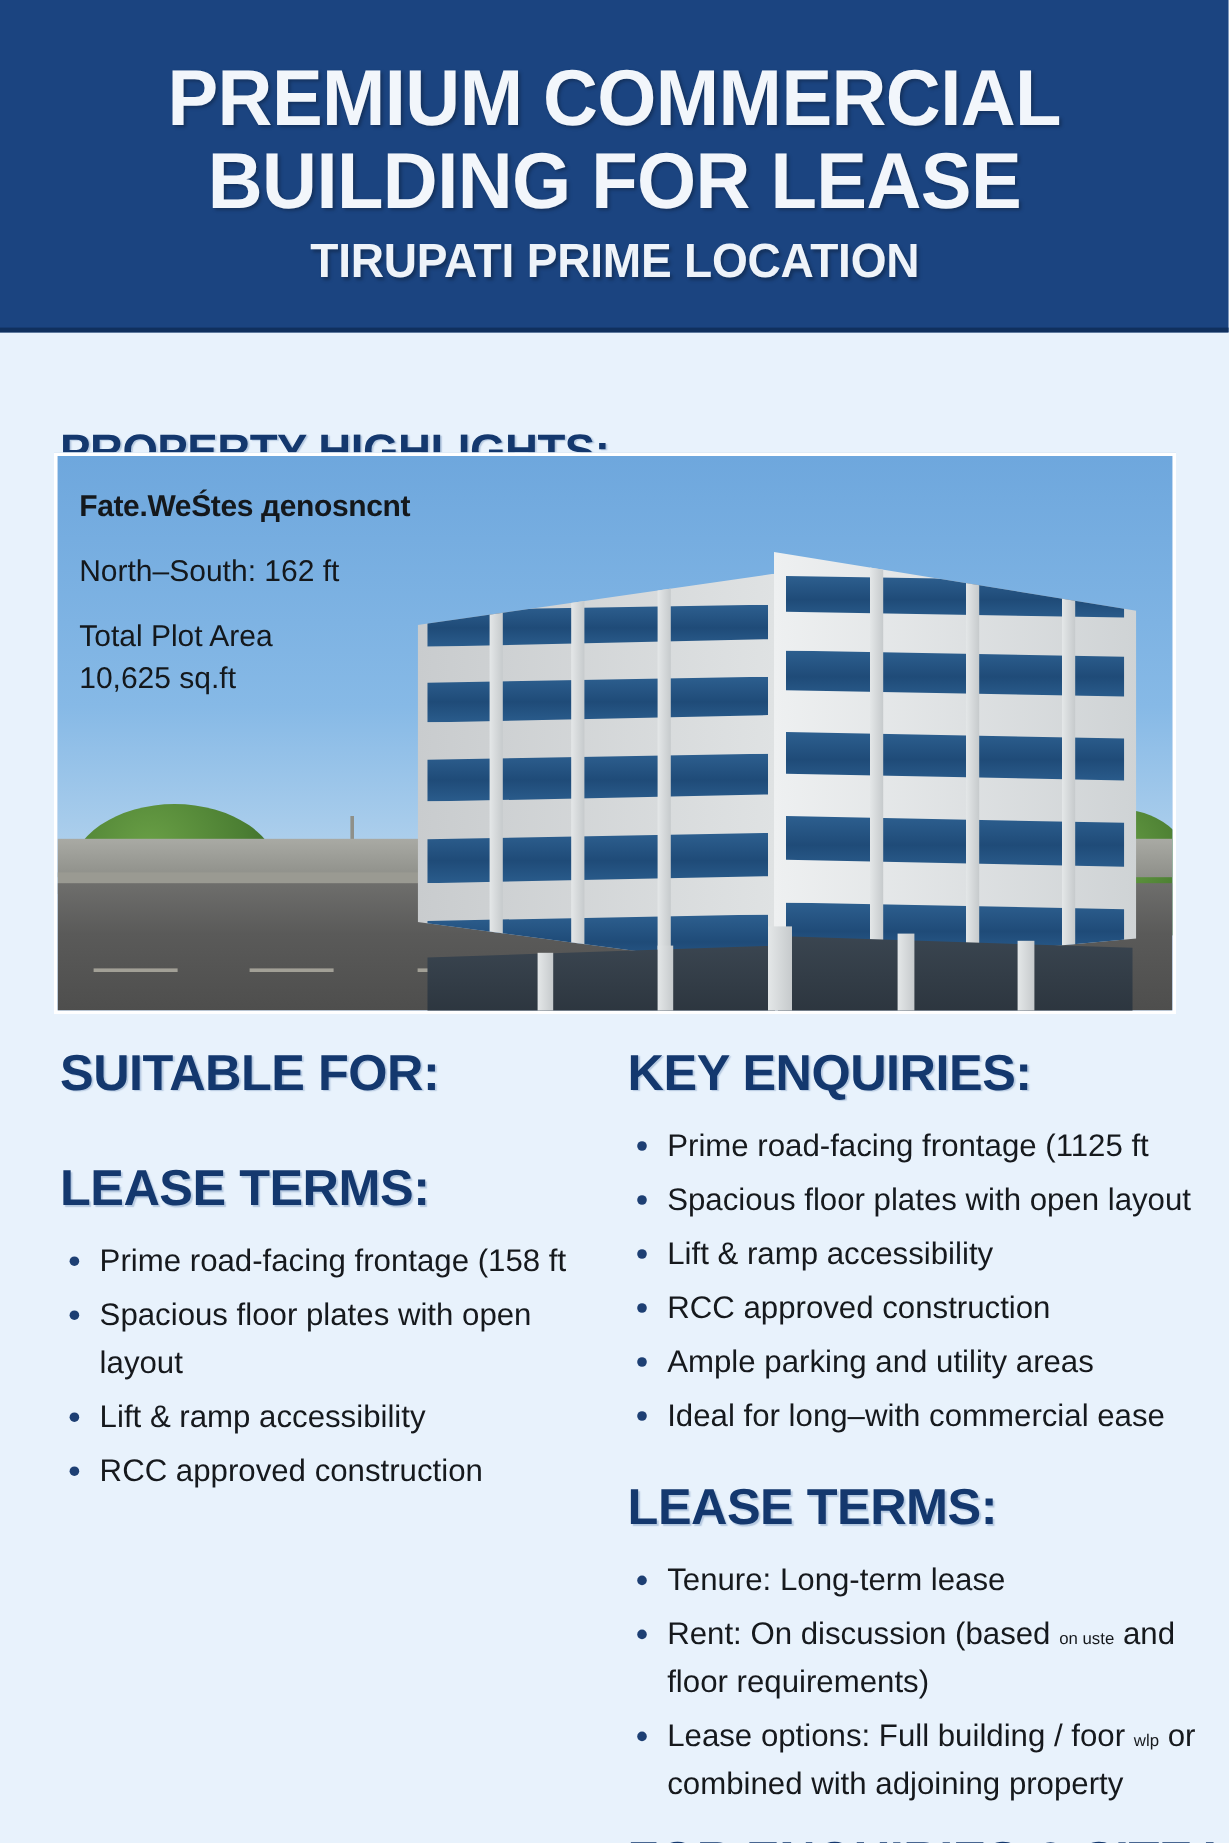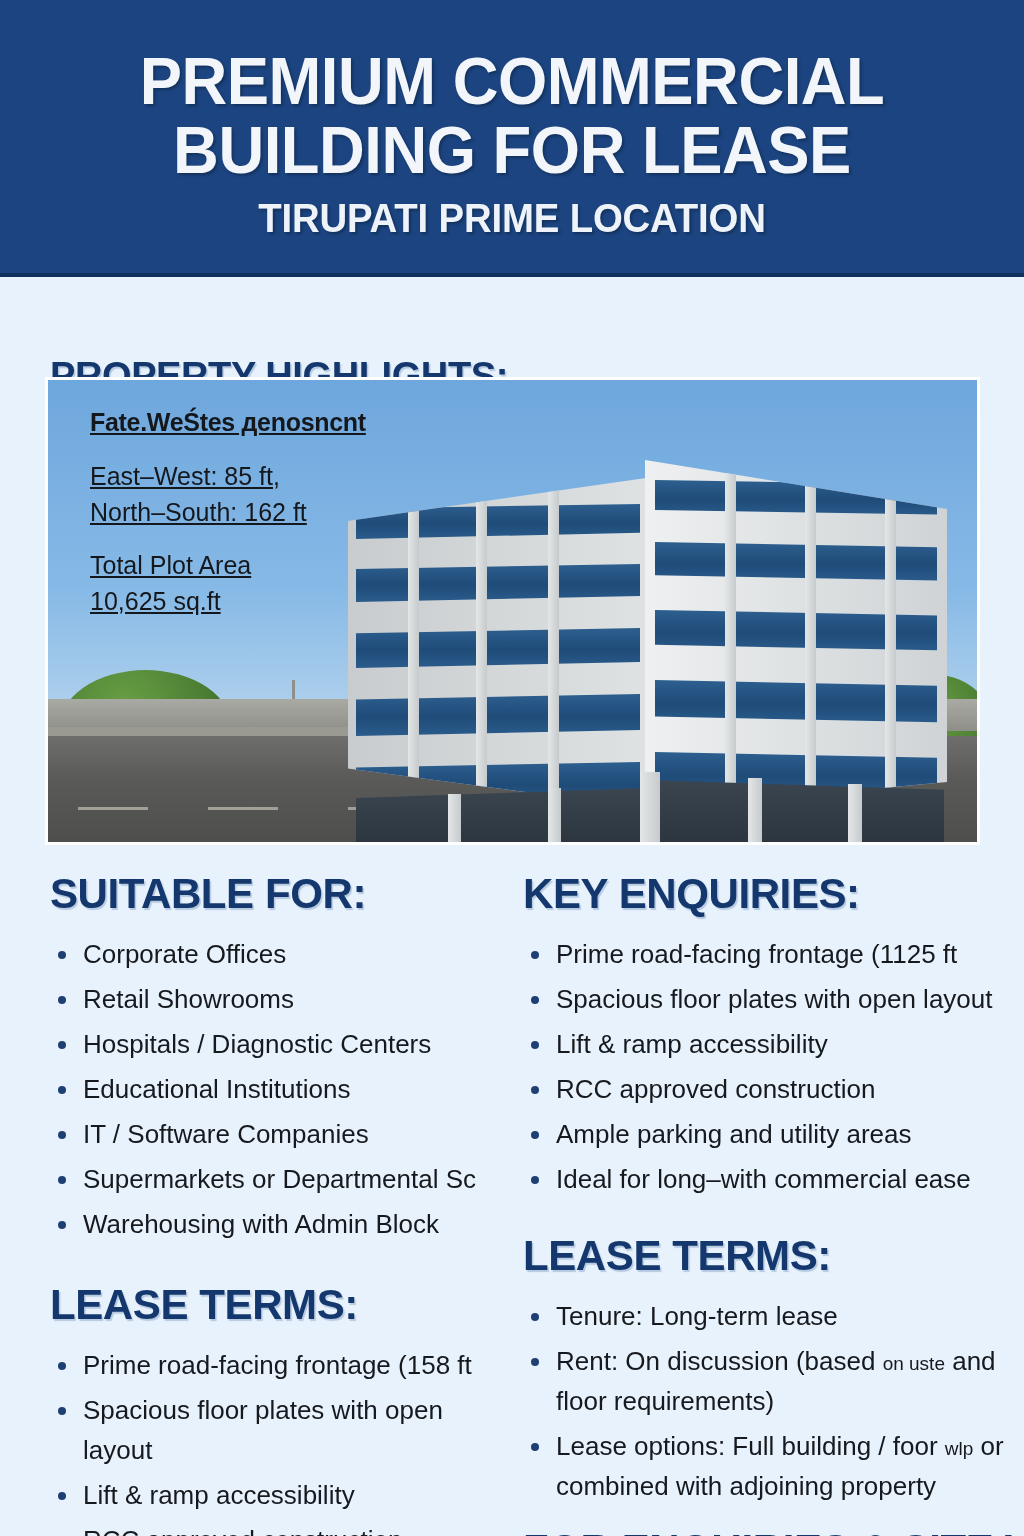--- a/index.html
+++ b/index.html
@@ -18,21 +18,21 @@
     overflow:hidden;
   }
 
   
   .header {
     position:absolute; left:0; top:0;
     width:1024px; height:277px;
     background:#1b4480;
     border-bottom:4px solid #10305e;
     display:flex; flex-direction:column;
-    justify-content:center;
+    align-items:center; justify-content:center;
     padding-top:14px;
   }
   .header-line1, .header-line2 {
     color:#f2f6fb;
     font-weight:700;
     font-size:66px;
     line-height:1.04;
     letter-spacing:-0.5px;
     text-align:center;
     text-shadow:2px 2px 3px rgba(0,0,0,0.28);
@@ -131,24 +131,23 @@
     background:linear-gradient(180deg,#3a4550 0%,#2b343d 100%);
   }
   .col {
     position:absolute;
     background:linear-gradient(90deg,#e4e7e8,#c6cacc);
   }
 
   
   .overlay {
     position:absolute;
-    left:42px; top:28px;
+    left:18px; top:28px;
     width:330px;
     color:#14181c;
-    text-decoration:underline;
   }
   .ov-garbled {
     font-size:25px;
     font-weight:600;
     letter-spacing:-0.3px;
     margin-bottom:22px;
     white-space:nowrap;
   }
   .ov-line {
     font-size:25px;
@@ -175,21 +174,21 @@
   }
   ul.bullets li::before {
     content:"";
     position:absolute;
     left:8px; top:17px;
     width:8px; height:8px;
     border-radius:50%;
     background:#1d3f73;
   }
   .nowrap { white-space:nowrap; }
-  .tiny { font-size:19px; }
+  .tiny { font-size:14px; }
 
   .heading-spacer-left  { height:32px; }
   .heading-spacer-right { height:28px; }
 
   #enquiries-heading { margin-top:20px; }
 </style>
 </head>
 <body>
 
 <div class="poster">
@@ -243,41 +242,31 @@
     <div class="shop" style="left:308px; top:408px; width:290px; height:62px; clip-path:polygon(0% 16%,100% 0%,100% 100%,0% 100%);"></div>
     <div class="shop" style="left:600px; top:400px; width:296px; height:70px; clip-path:polygon(0% 0%,100% 14%,100% 100%,0% 100%);"></div>
     <div class="col" style="left:592px; top:392px; width:20px; height:80px;"></div>
     <div class="col" style="left:700px; top:398px; width:14px; height:74px;"></div>
     <div class="col" style="left:800px; top:404px; width:14px; height:68px;"></div>
     <div class="col" style="left:400px; top:414px; width:13px; height:58px;"></div>
     <div class="col" style="left:500px; top:408px; width:13px; height:64px;"></div>
 
     <div class="overlay">
       <div class="ov-garbled">Fate.WeŚtes дenosncnt</div>
-      <div class="ov-line">East–West: 85 ft,</div>
       <div class="ov-line">North–South: 162 ft</div>
       <div class="ov-gap"></div>
       <div class="ov-line">Total Plot Area</div>
       <div class="ov-line">10,625 sq.ft</div>
     </div>
   </div>
 
   <div class="col-left">
 
     <div class="block">
       <div class="sec-heading block-heading">SUITABLE FOR:</div>
-      <ul class="bullets">
-        <li class="nowrap">Corporate Offices</li>
-        <li class="nowrap">Retail Showrooms</li>
-        <li class="nowrap">Hospitals / Diagnostic Centers</li>
-        <li class="nowrap">Educational Institutions</li>
-        <li class="nowrap">IT / Software Companies</li>
-        <li class="nowrap">Supermarkets or Departmental Sc</li>
-        <li class="nowrap">Warehousing with Admin Block</li>
-      </ul>
     </div>
 
     <div class="heading-spacer-left"></div>
 
     <div class="block">
       <div class="sec-heading block-heading">LEASE TERMS:</div>
       <ul class="bullets">
         <li class="nowrap">Prime road-facing frontage (158 ft</li>
         <li>Spacious floor plates with open layout</li>
         <li class="nowrap">Lift &amp; ramp accessibility</li>

